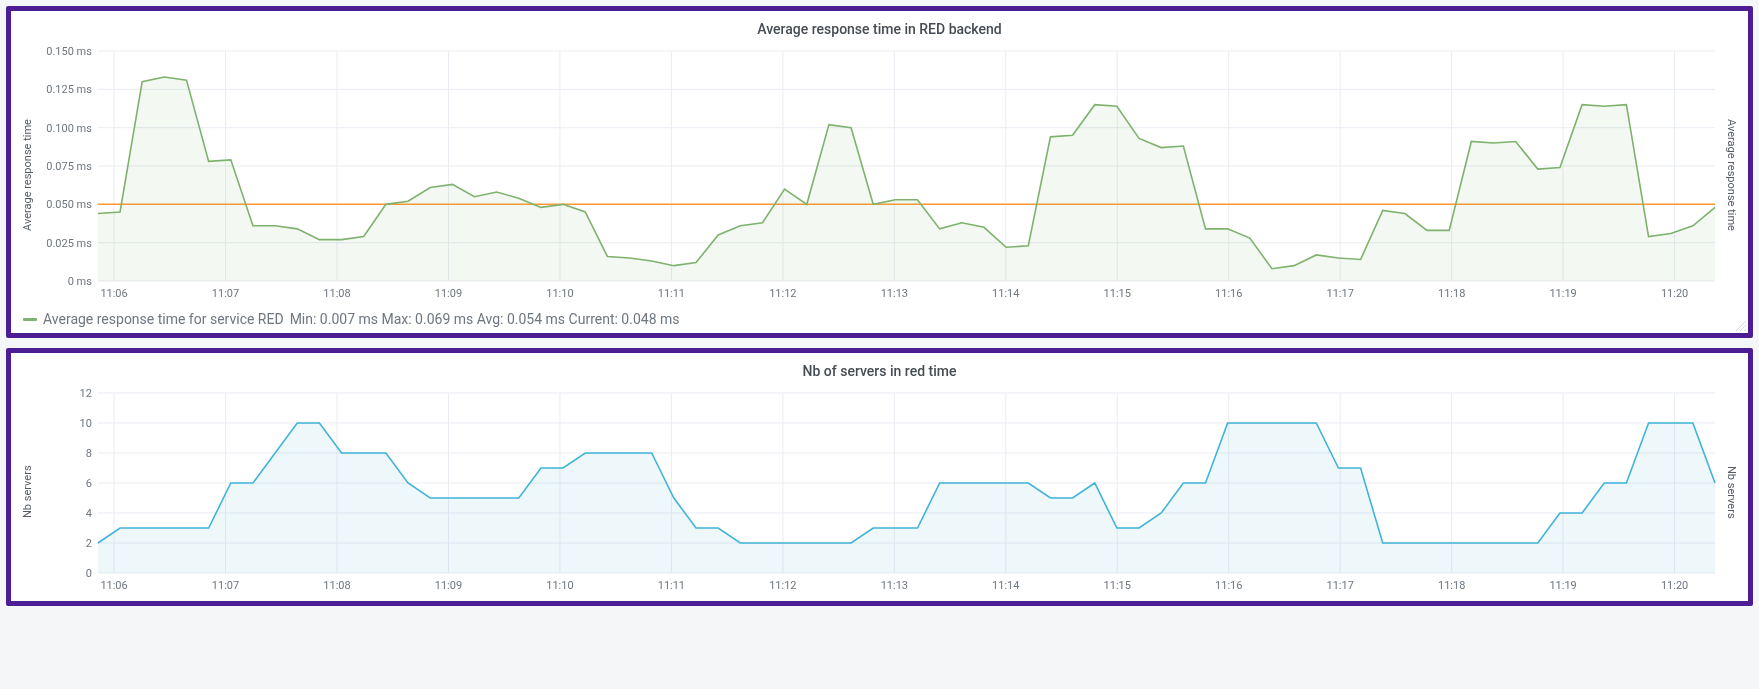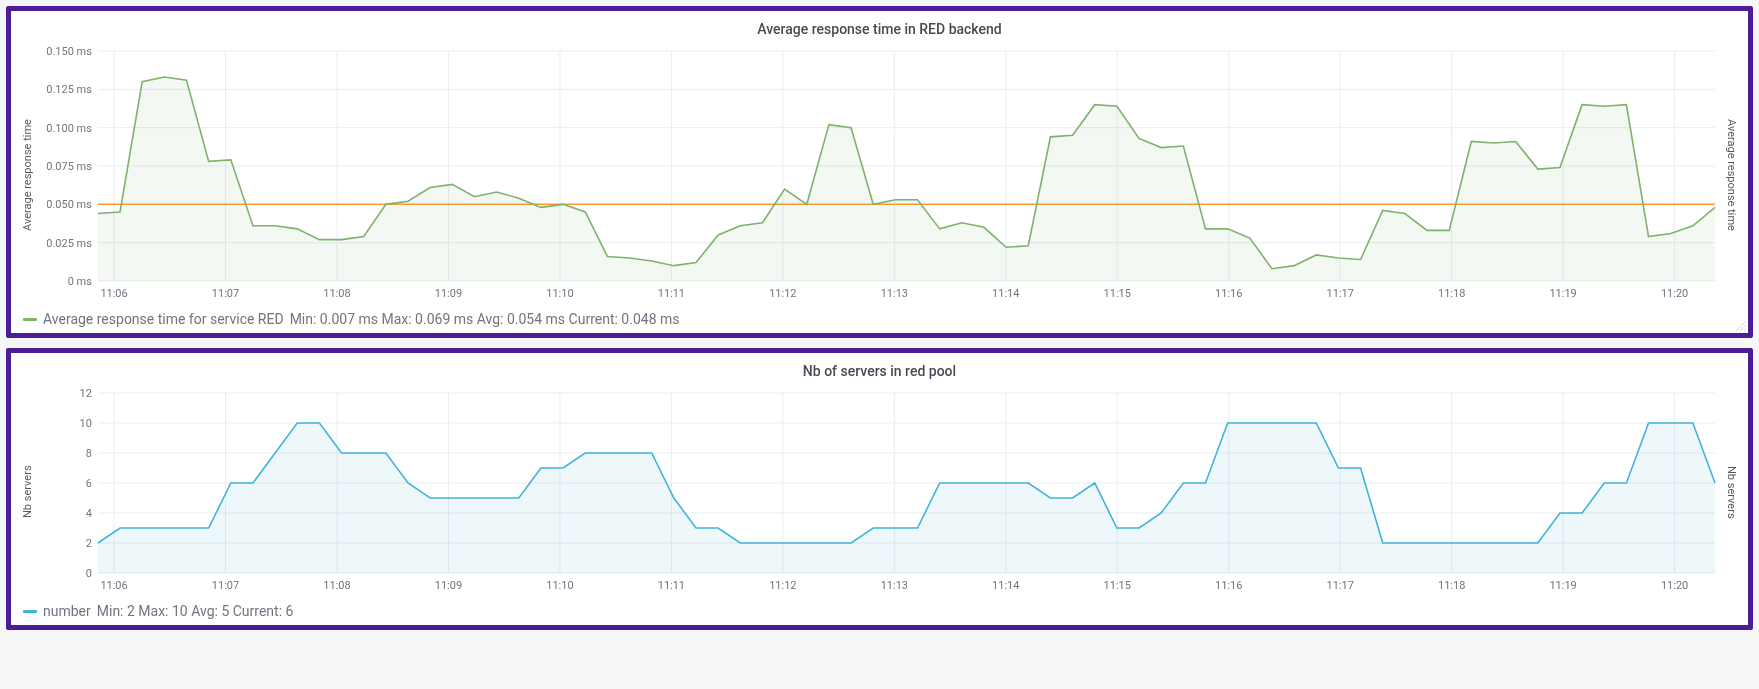--- a/index.html
+++ b/index.html
@@ -136,21 +136,21 @@
     <span class="legend-text">Min: 0.007 ms  Max: 0.069 ms  Avg: 0.054 ms  Current: 0.048 ms</span>
   </div>
   <div class="resize-handle">
     <svg viewBox="0 0 10 10">
         <path d="M0 10 L10 0 M4 10 L10 4 M8 10 L10 8" stroke="#8e9198" stroke-width="1" fill="none"></path>
       </svg>
   </div>
 </div>
 
 <div class="panel">
-  <div class="panel-title">Nb of servers in red pool</div>
+  <div class="panel-title">Nb of servers in red time</div>
   <div class="chart-wrap">
     <div class="yaxis-label-left">Nb servers</div>
     <div class="plot-area">
       <svg id="svg1" viewBox="0 0 1690 210" preserveAspectRatio="none" style="height: 210px;">
           <line class="grid-line" x1="62" x2="1682" y1="186" y2="186"></line>
           <text class="axis-text" x="56" y="190" text-anchor="end">0</text>
           <line class="grid-line" x1="62" x2="1682" y1="156" y2="156"></line>
           <text class="axis-text" x="56" y="160" text-anchor="end">2</text>
           <line class="grid-line" x1="62" x2="1682" y1="126" y2="126"></line>
           <text class="axis-text" x="56" y="130" text-anchor="end">4</text>
@@ -191,18 +191,13 @@
           <line class="grid-line" x1="1529.8357142857144" x2="1529.8357142857144" y1="6" y2="186"></line>
           <text class="axis-text" x="1529.8357142857144" y="202" text-anchor="middle">11:19</text>
           <line class="grid-line" x1="1641.5" x2="1641.5" y1="6" y2="186"></line>
           <text class="axis-text" x="1641.5" y="202" text-anchor="middle">11:20</text>
           <path d="M62 156 L84.1917808219178 141 L106.3835616438356 141 L128.5753424657534 141 L150.7671232876712 141 L172.958904109589 141 L195.15068493150685 96 L217.34246575342465 96 L239.53424657534245 66 L261.7260273972603 36 L283.917808219178 36 L306.1095890410959 66 L328.3013698630137 66 L350.4931506849315 66 L372.6849315068493 96 L394.8767123287671 111 L417.0684931506849 111 L439.2602739726027 111 L461.4520547945205 111 L483.6438356164383 111 L505.8356164383561 81 L528.027397260274 81 L550.2191780821918 66 L572.4109589041095 66 L594.6027397260274 66 L616.7945205479451 66 L638.986301369863 111 L661.1780821917808 141 L683.3698630136986 141 L705.5616438356165 156 L727.7534246575342 156 L749.945205479452 156 L772.1369863013698 156 L794.3287671232877 156 L816.5205479452054 156 L838.7123287671233 141 L860.904109589041 141 L883.095890410959 141 L905.2876712328766 96 L927.4794520547946 96 L949.6712328767122 96 L971.8630136986302 96 L994.054794520548 96 L1016.2465753424658 111 L1038.4383561643835 111 L1060.6301369863013 96 L1082.821917808219 141 L1105.013698630137 141 L1127.2054794520548 126 L1149.3972602739727 96 L1171.5890410958903 96 L1193.7808219178082 36 L1215.972602739726 36 L1238.164383561644 36 L1260.3561643835617 36 L1282.5479452054794 36 L1304.7397260273972 81 L1326.9315068493152 81 L1349.123287671233 156 L1371.3150684931506 156 L1393.5068493150684 156 L1415.6986301369864 156 L1437.890410958904 156 L1460.0821917808219 156 L1482.2739726027396 156 L1504.4657534246576 156 L1526.6575342465753 126 L1548.849315068493 126 L1571.0410958904108 96 L1593.2328767123288 96 L1615.4246575342465 36 L1637.6164383561643 36 L1659.808219178082 36 L1682 96 L 1682 186 L 62 186 Z" fill="#3fb4d8" fill-opacity="0.09" stroke="none"></path>
           <path d="M62 156 L84.1917808219178 141 L106.3835616438356 141 L128.5753424657534 141 L150.7671232876712 141 L172.958904109589 141 L195.15068493150685 96 L217.34246575342465 96 L239.53424657534245 66 L261.7260273972603 36 L283.917808219178 36 L306.1095890410959 66 L328.3013698630137 66 L350.4931506849315 66 L372.6849315068493 96 L394.8767123287671 111 L417.0684931506849 111 L439.2602739726027 111 L461.4520547945205 111 L483.6438356164383 111 L505.8356164383561 81 L528.027397260274 81 L550.2191780821918 66 L572.4109589041095 66 L594.6027397260274 66 L616.7945205479451 66 L638.986301369863 111 L661.1780821917808 141 L683.3698630136986 141 L705.5616438356165 156 L727.7534246575342 156 L749.945205479452 156 L772.1369863013698 156 L794.3287671232877 156 L816.5205479452054 156 L838.7123287671233 141 L860.904109589041 141 L883.095890410959 141 L905.2876712328766 96 L927.4794520547946 96 L949.6712328767122 96 L971.8630136986302 96 L994.054794520548 96 L1016.2465753424658 111 L1038.4383561643835 111 L1060.6301369863013 96 L1082.821917808219 141 L1105.013698630137 141 L1127.2054794520548 126 L1149.3972602739727 96 L1171.5890410958903 96 L1193.7808219178082 36 L1215.972602739726 36 L1238.164383561644 36 L1260.3561643835617 36 L1282.5479452054794 36 L1304.7397260273972 81 L1326.9315068493152 81 L1349.123287671233 156 L1371.3150684931506 156 L1393.5068493150684 156 L1415.6986301369864 156 L1437.890410958904 156 L1460.0821917808219 156 L1482.2739726027396 156 L1504.4657534246576 156 L1526.6575342465753 126 L1548.849315068493 126 L1571.0410958904108 96 L1593.2328767123288 96 L1615.4246575342465 36 L1637.6164383561643 36 L1659.808219178082 36 L1682 96 " fill="none" stroke="#3fb4d8" stroke-width="1.6"></path>
         </svg>
     </div>
     <div class="yaxis-label-right">Nb servers</div>
   </div>
-  <div class="legend">
-    <span class="legend-swatch" id="sw1" style="background: rgb(63, 180, 216);"></span>
-    <span class="legend-text">number</span>
-    <span class="legend-text">Min: 2  Max: 10  Avg: 5  Current: 6</span>
-  </div>
 </div>
 
 </body></html>

